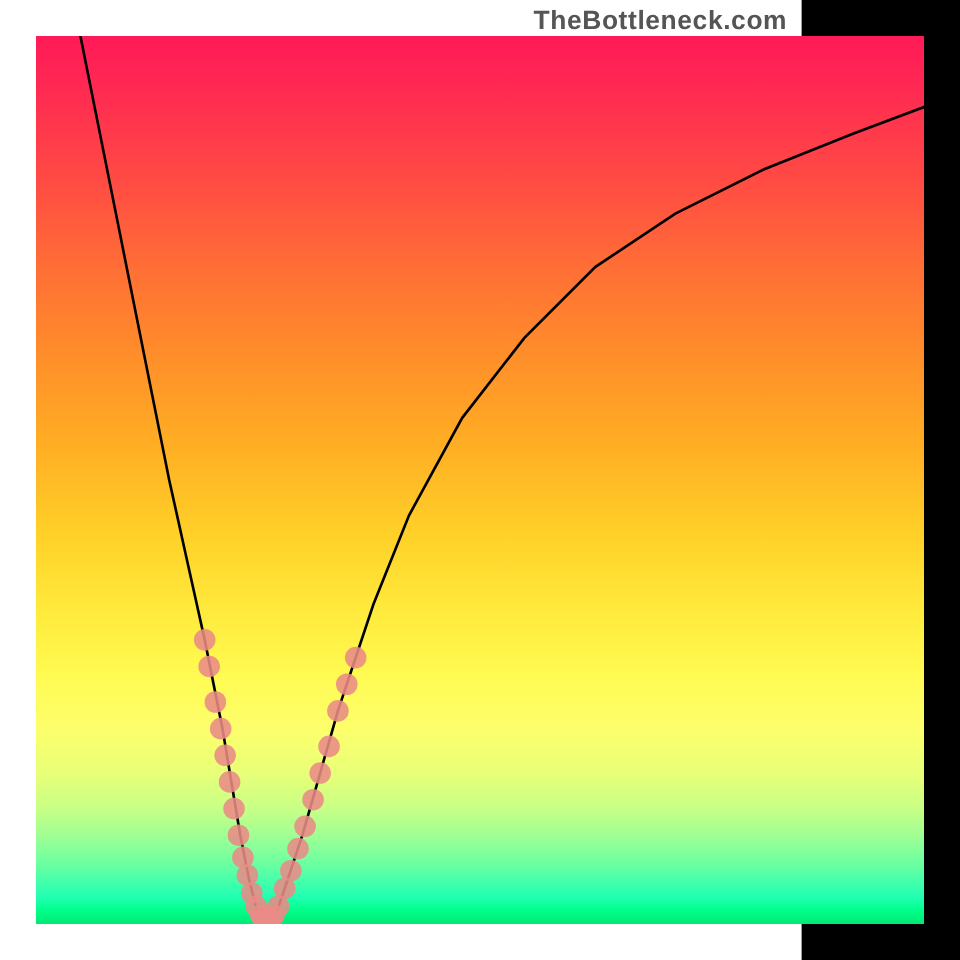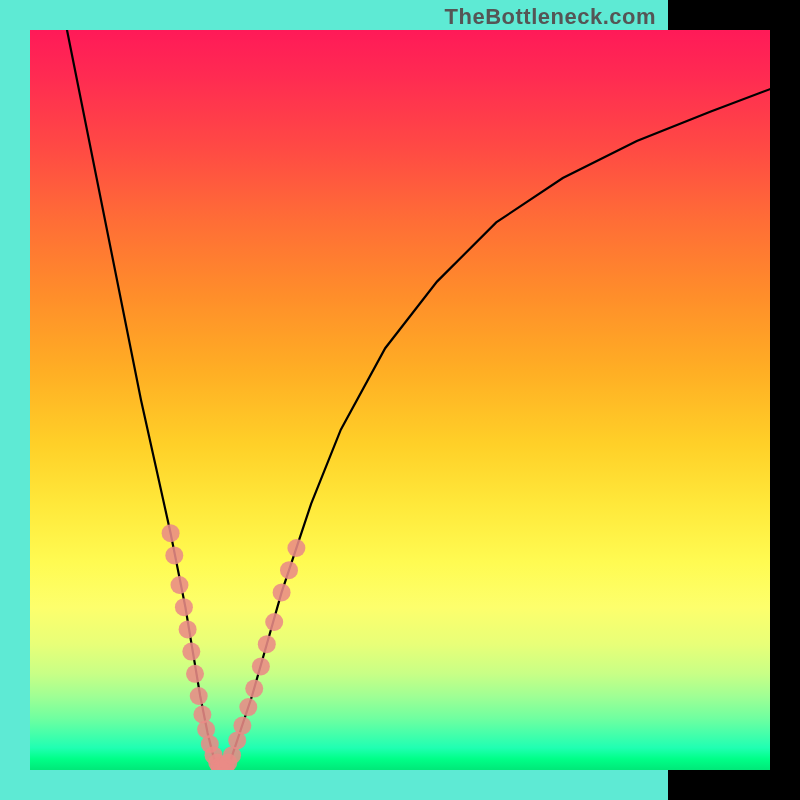--- a/index.html
+++ b/index.html
@@ -1,21 +1,21 @@
 <!DOCTYPE html>
 <html><head>
 <meta charset="utf-8">
 <style>
   * { margin: 0; padding: 0; box-sizing: border-box; }
   html, body { width: 800px; height: 800px; overflow: hidden; background: #000; }
   .frame {
     position: relative;
     width: 668px;
     height: 800px;
-    background: #5eead4;
+    background: #ffffff;
   }
   .plot-area {
     position: absolute;
     left: 30px;
     top: 30px;
     width: 740px;
     height: 740px;
     overflow: hidden;
   }
   .gradient-bg {

